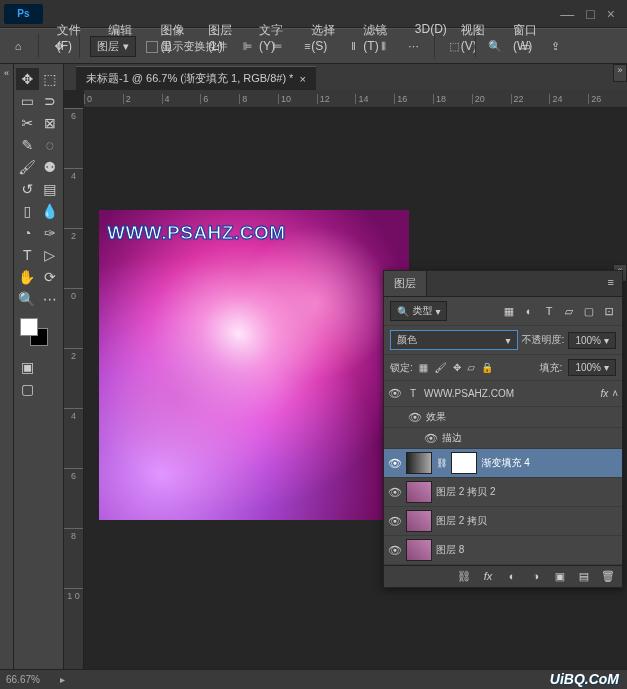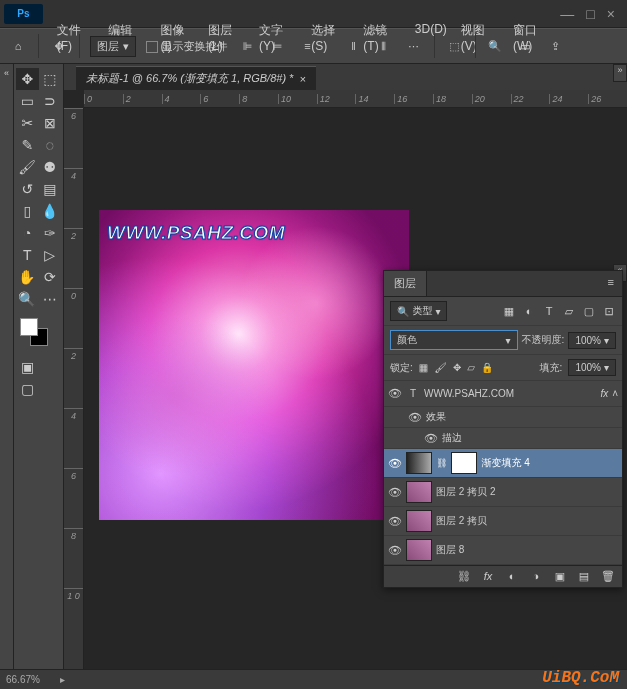--- a/index.html
+++ b/index.html
@@ -17,21 +17,21 @@
 .opt-divider { width: 1px; height: 24px; background: #333; }
 .main { display: flex; height: calc(100% - 28px - 36px - 20px); }
 .side-tab { width: 14px; background: #454545; border-right: 1px solid #222; display: flex; align-items: flex-start; justify-content: center; padding-top: 4px; font-size: 9px; }
 .toolbox { width: 50px; background: #454545; border-right: 1px solid #222; display: flex; flex-direction: column; padding: 4px 2px; }
 .tool-row { display: flex; }
 .tool { width: 23px; height: 22px; display: flex; align-items: center; justify-content: center; cursor: pointer; font-size: 14px; color: #ccc; position: relative; }
 .tool.active { background: #2a2a2a; }
 .swatches { margin-top: 8px; position: relative; height: 32px; }
 .swatch-fg { position: absolute; width: 18px; height: 18px; background: #fff; border: 1px solid #888; top: 0; left: 4px; z-index: 2; }
 .swatch-bg { position: absolute; width: 18px; height: 18px; background: #000; border: 1px solid #888; top: 10px; left: 14px; }
-.canvas-area { flex: 1; background: #262626; display: flex; flex-direction: column; position: relative; font-style: italic; }
+.canvas-area { flex: 1; background: #262626; display: flex; flex-direction: column; position: relative; }
 .doc-tabs { height: 26px; background: #3a3a3a; display: flex; align-items: flex-end; padding-left: 12px; }
 .doc-tab { padding: 4px 10px; background: #262626; font-size: 11px; color: #ccc; display: flex; gap: 6px; align-items: center; border-top: 1px solid #555; }
 .rulers-wrap { flex: 1; position: relative; }
 .ruler-h { position: absolute; top: 0; left: 20px; right: 0; height: 18px; background: #383838; border-bottom: 1px solid #222; display: flex; align-items: center; font-size: 9px; color: #999; overflow: hidden; }
 .ruler-h span { display: inline-block; width: 60px; text-align: left; padding-left: 2px; border-left: 1px solid #666; }
 .ruler-v { position: absolute; top: 18px; left: 0; width: 20px; bottom: 0; background: #383838; border-right: 1px solid #222; display: flex; flex-direction: column; font-size: 9px; color: #999; }
 .ruler-v span { height: 60px; padding-top: 2px; text-align: center; border-top: 1px solid #666; }
 .canvas { position: absolute; top: 120px; left: 35px; width: 310px; height: 310px; background: radial-gradient(circle at 45% 40%, #ffe0f5 0%, #f080c0 15%, #d03090 35%, #7a1560 55%, #4a0840 70%), radial-gradient(circle at 20% 85%, #d090ff 0%, #8040c0 30%, transparent 60%), #3a0530; background-blend-mode: screen, normal; overflow: hidden; }
 .canvas::before { content: ""; position: absolute; inset: 0; background: radial-gradient(ellipse at 70% 30%, rgba(255,180,230,0.6) 0%, transparent 25%), radial-gradient(ellipse at 25% 60%, rgba(200,100,200,0.5) 0%, transparent 30%); }
 .watermark { position: absolute; top: 12px; left: 8px; color: #fff; font-weight: bold; font-size: 19px; font-family: Arial; -webkit-text-stroke: 1px #1040a0; text-shadow: 0 0 2px #1040a0; letter-spacing: 0.5px; }
@@ -54,21 +54,21 @@
 .layer-thumb { width: 26px; height: 22px; background: #888; border: 1px solid #222; flex-shrink: 0; }
 .layer-thumb.mask { background: #fff; }
 .layer-thumb.grad { background: linear-gradient(90deg,#222,#aaa); }
 .layer-thumb.img { background: linear-gradient(45deg,#8a4a7a,#c080b0); }
 .link-icon { font-size: 9px; }
 .panel-footer { display: flex; justify-content: flex-end; gap: 8px; padding: 4px 6px; border-top: 1px solid #222; background: #3f3f3f; }
 .panel-footer span { width: 16px; text-align: center; cursor: pointer; font-size: 11px; }
 .rp-tab { position: absolute; right: 0; top: 64px; width: 14px; height: 18px; background: #454545; border: 1px solid #222; font-size: 9px; text-align: center; }
 .rp-tab2 { position: absolute; right: 0; top: 264px; width: 14px; height: 18px; background: #454545; border: 1px solid #222; font-size: 9px; text-align: center; }
 .statusbar { position: absolute; bottom: 0; left: 0; right: 0; height: 20px; background: #3a3a3a; border-top: 1px solid #222; display: flex; align-items: center; padding: 0 6px; font-size: 10px; gap: 20px; color: #aaa; }
-.uibq { position: absolute; right: 8px; bottom: 2px; color: #f97316; font-style: italic; font-weight: bold; font-size: 16px; font-family: Liberation Mono, monospace; text-shadow: 1px 1px 0 #0a4060; }
+.uibq { position: absolute; right: 8px; bottom: 2px; color: #ffffff; font-style: italic; font-weight: bold; font-size: 14px; font-family: Liberation Sans, sans-serif; text-shadow: 1px 1px 0 #0a4060; }
 </style>
 </head>
 <body>
 
 <div class="titlebar">
   <div class="ps-logo">Ps</div>
   <div class="menu">
     <span class="menu-item">文件(F)</span>
     <span class="menu-item">编辑(E)</span>
     <span class="menu-item">图像(I)</span>

